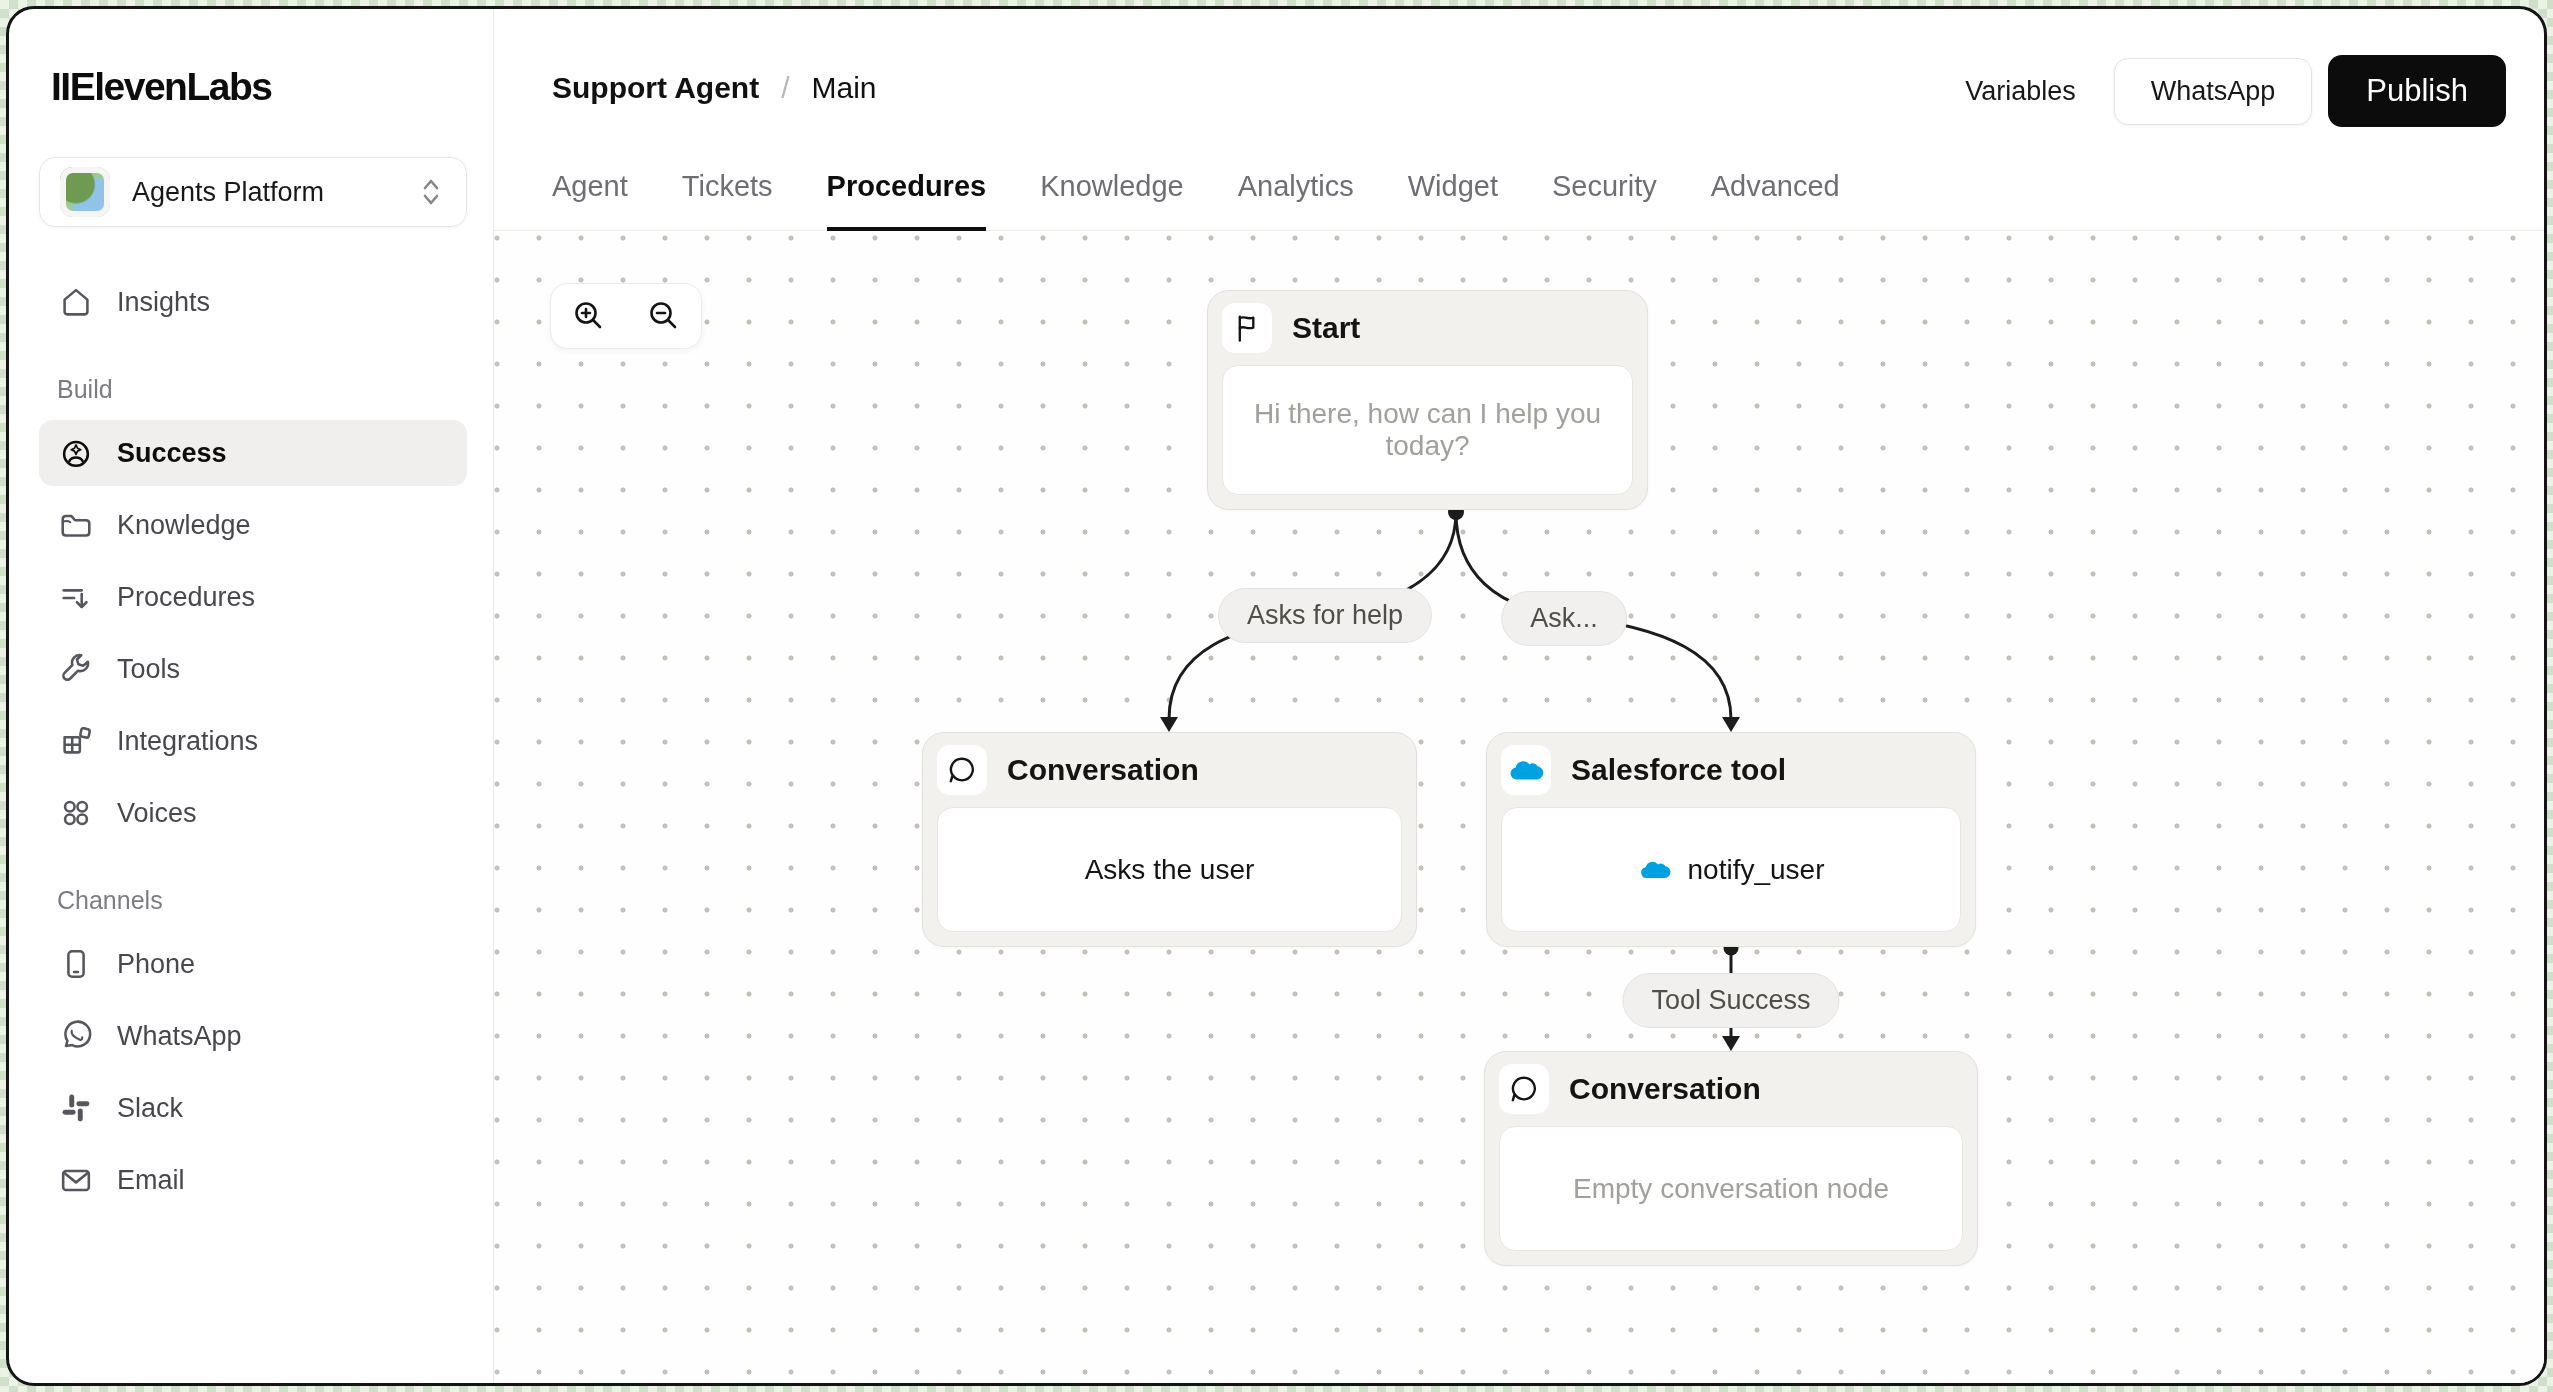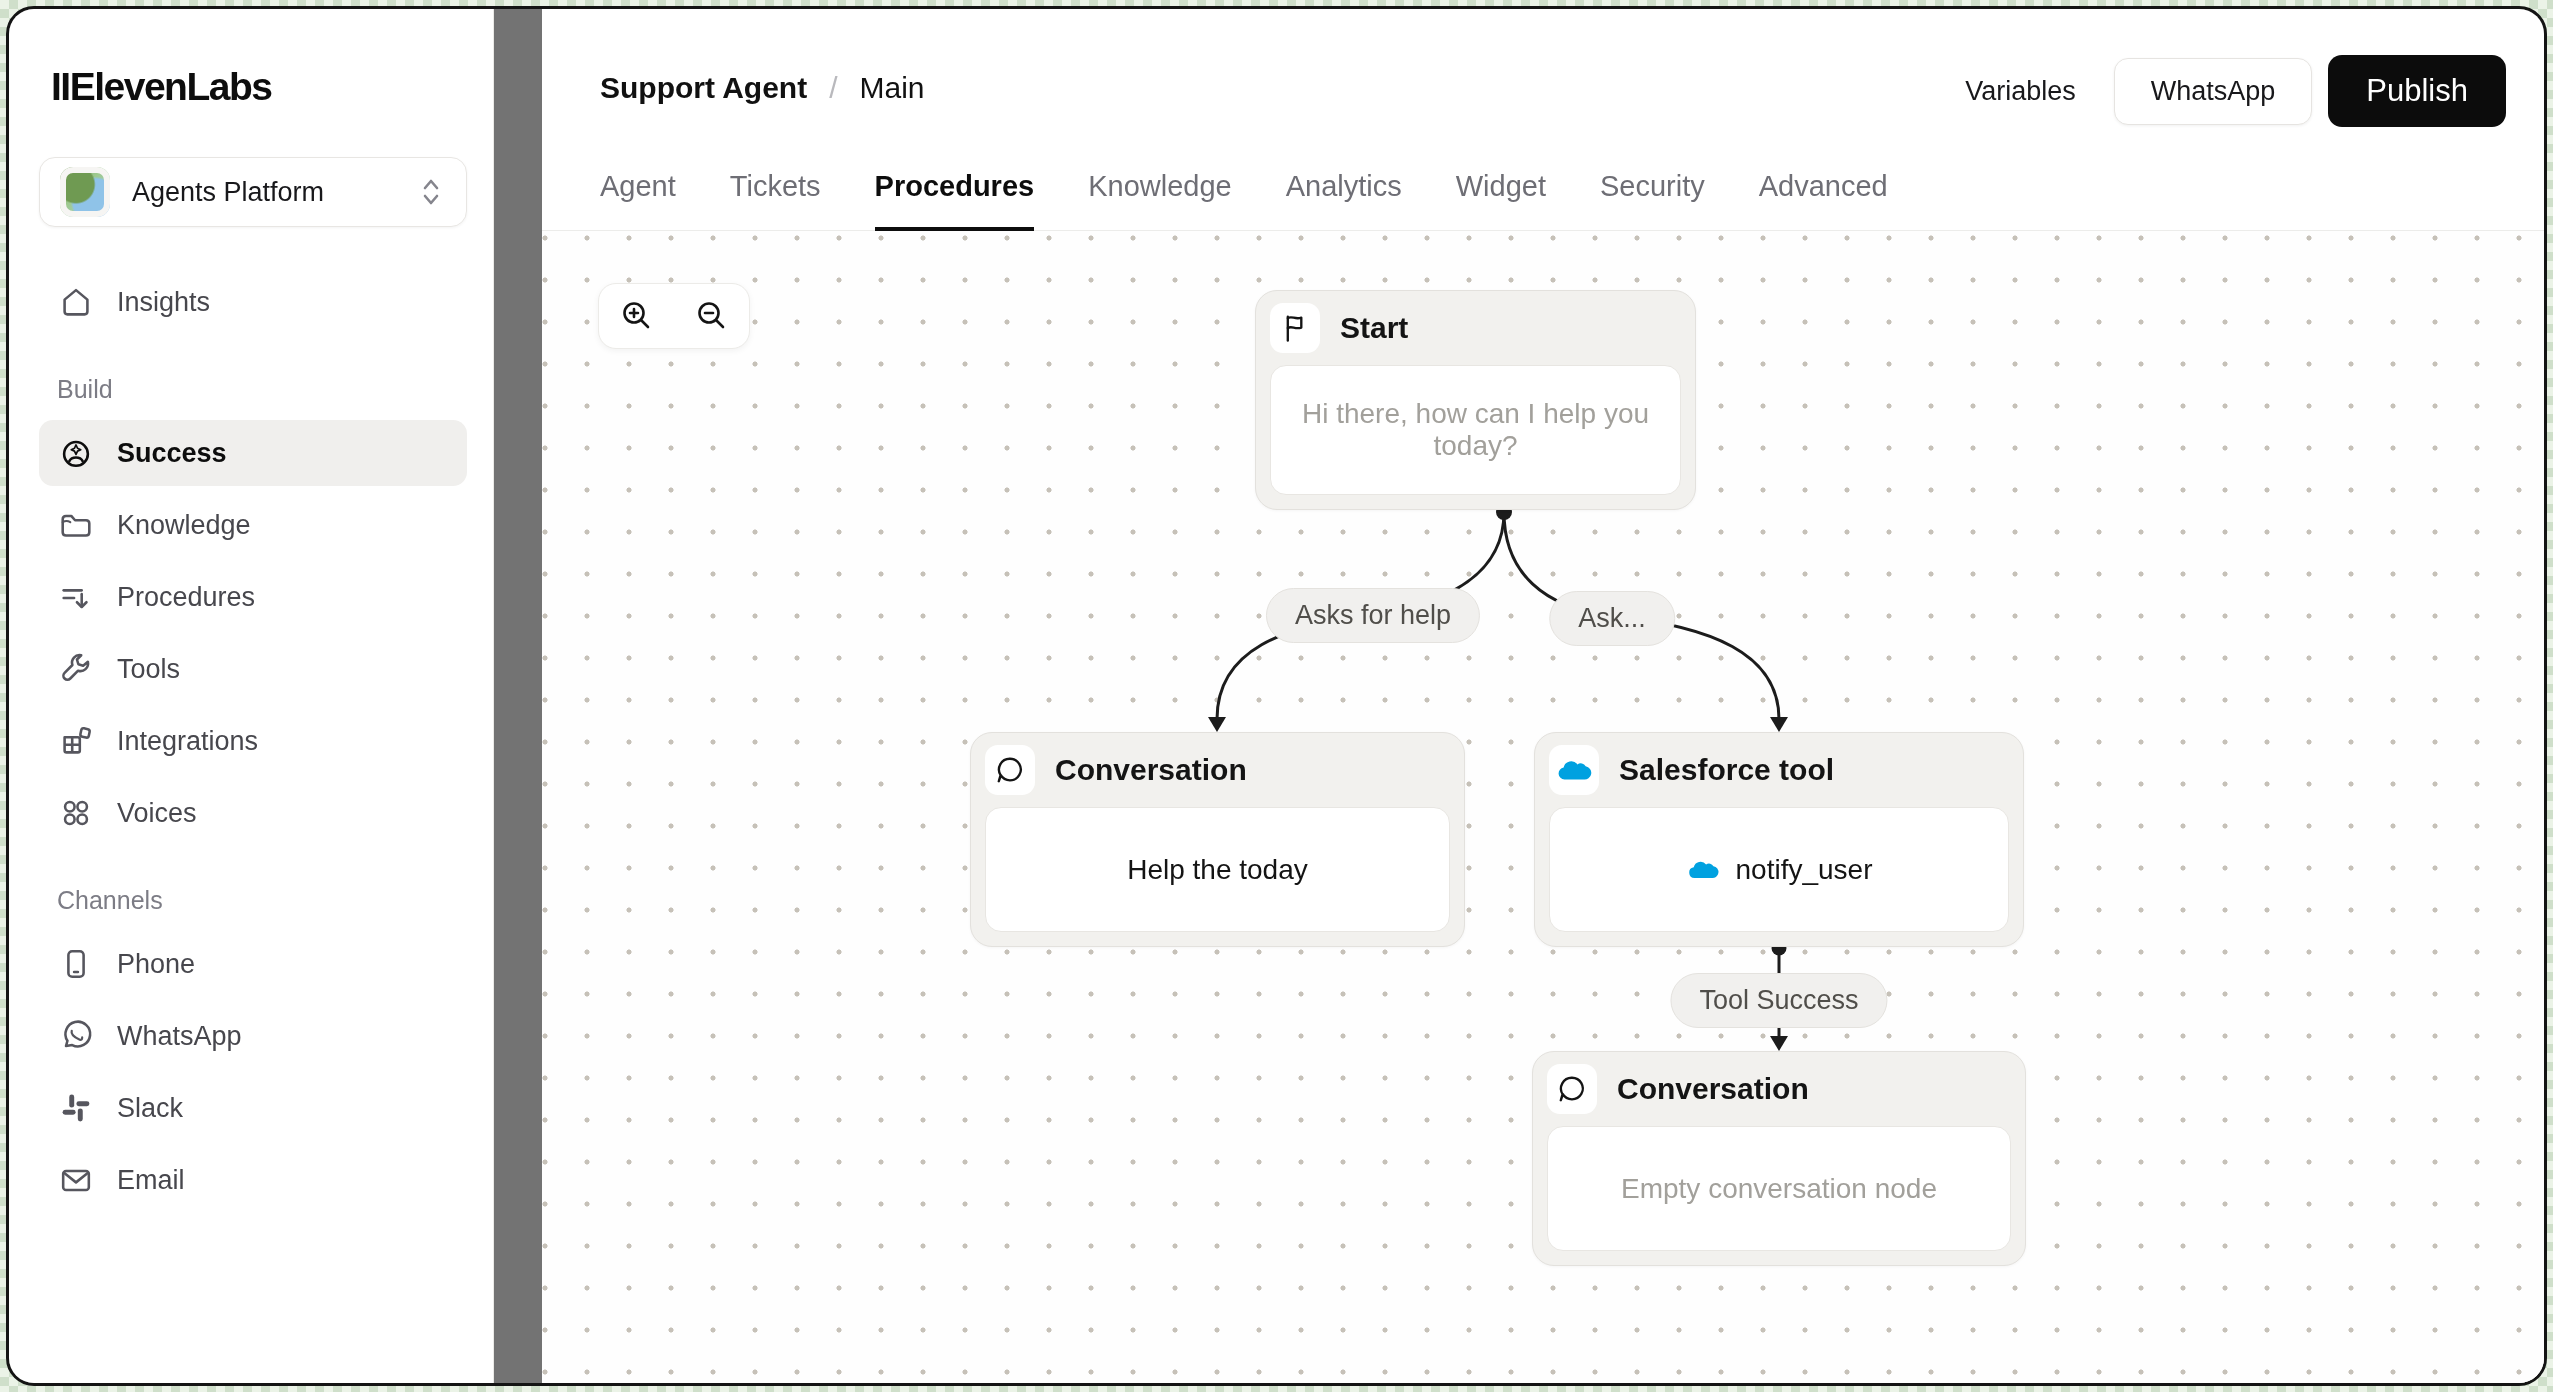--- a/index.html
+++ b/index.html
@@ -7,21 +7,21 @@
   body {
     font-family:"Liberation Sans", sans-serif;
     background: #dfe9db;
     background-image: conic-gradient(#cfdfca 90deg, #ebf3e7 90deg 180deg, #cfdfca 180deg 270deg, #ebf3e7 270deg);
     background-size: 18px 18px;
     position:relative;
   }
   .window {
     position:absolute; left:6px; top:6px; width:2541px; height:1380px;
     background:#737373; border:3px solid #141414; border-radius:28px;
-    overflow:hidden; display:flex;gap:48px;
+    overflow:hidden; display:flex;
   }
   
   .sidebar {
     width:485px; flex:0 0 485px; border-right:1px solid #ebeae7;
     padding:56px 26px 0 30px; background:#fff;
   }
   .logo {
     font-size:39px; font-weight:800; letter-spacing:-1.5px; color:#0d0d0d;
     padding-left:12px;
   }
@@ -329,21 +329,21 @@
       <div class="node" style="left:428px; top:501px; width:495px; height:215px;">
         <div class="node-header">
           <div class="icon-tile">
             <svg class="hic" width="36" height="36" viewBox="0 0 40 40">
                 <path d="M20 7.5 a12 12 0 1 1 -10.4 18 L7.5 32.5 l2.3 -6.3 A12 12 0 0 1 20 7.5 z"></path>
               </svg>
           </div>
           <div class="node-title">Conversation</div>
         </div>
         <div class="node-body">
-          <span class="row">Help the today</span>
+          <span class="row">Asks the user</span>
         </div>
       </div>
 
       <div class="node" style="left:992px; top:501px; width:490px; height:215px;">
         <div class="node-header">
           <div class="icon-tile">
             <svg width="38" height="28" viewBox="0 0 44 32">
                 <path fill="#00A1E0" d="M11 27 a7 7 0 0 1 -1 -13.9 A9 9 0 0 1 26 9.5 a6.5 6.5 0 0 1 9.5 2.2 A7.2 7.2 0 0 1 33 27 Z"></path>
               </svg>
           </div>

